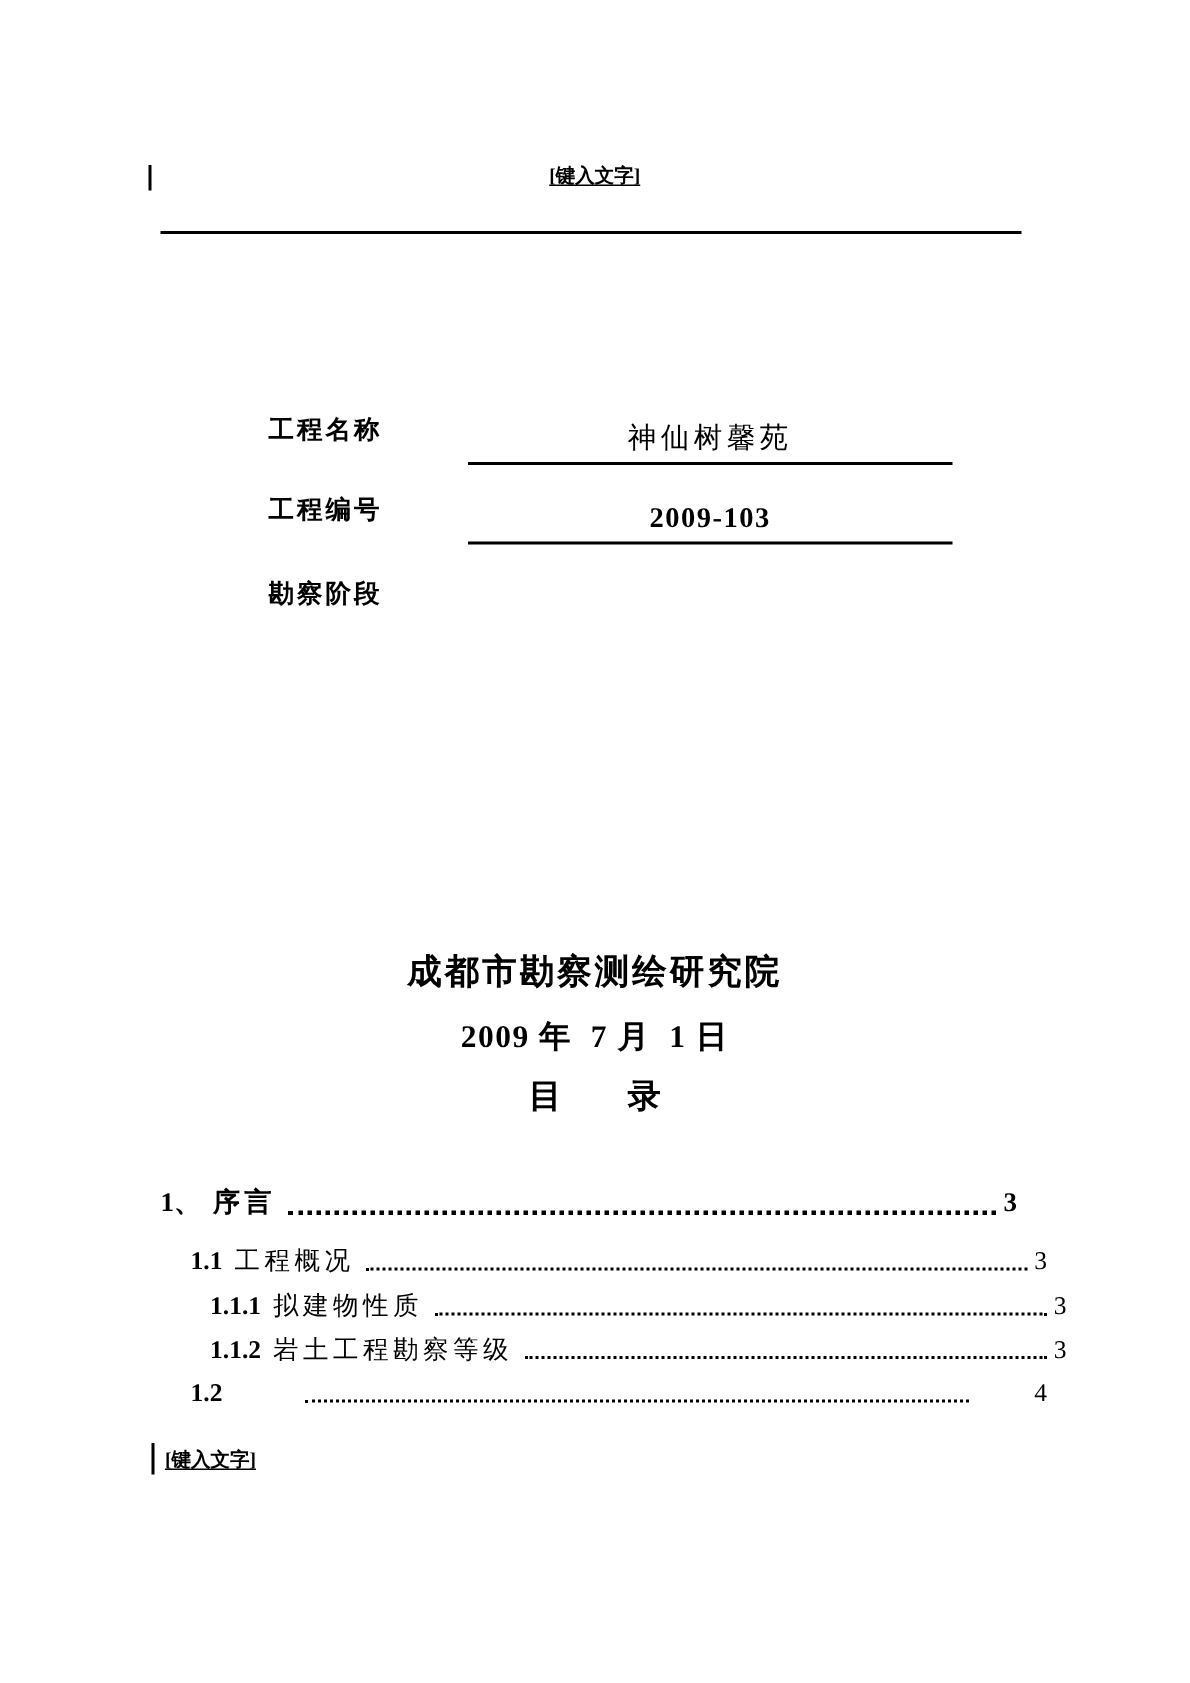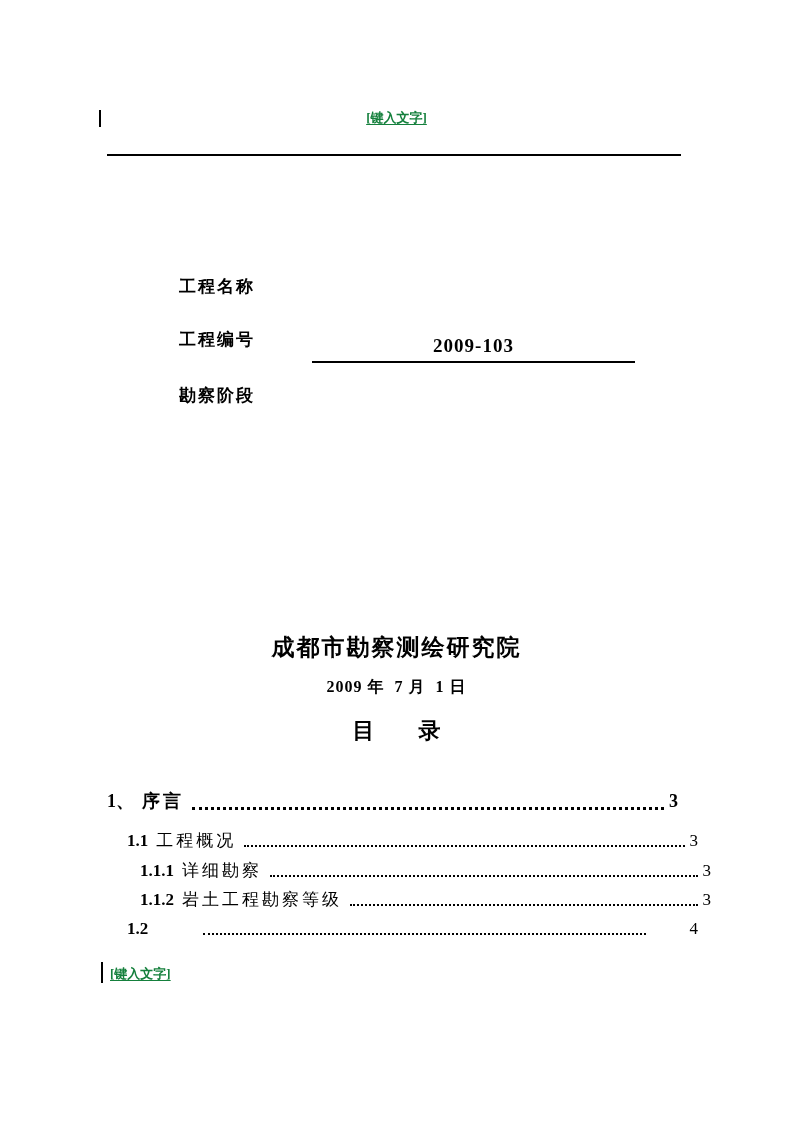--- a/index.html
+++ b/index.html
@@ -20,21 +20,21 @@
   .caret {
     position: absolute;
     width: 2px;
     background: #000000;
   }
   .caret-top { left: 99px; top: 110px; height: 17px; }
   .caret-bottom { left: 101px; top: 962px; height: 21px; }
 
   
   .placeholder {
-    color: #15803d;
+    color: #000000;
     font-size: 13px;
     font-weight: bold;
     text-decoration: underline;
     text-underline-offset: 2px;
     font-family: "Liberation Serif", "DejaVu Serif", serif;
     cursor: pointer;
   }
   .header-line {
     position: absolute;
     top: 108px;
@@ -108,21 +108,21 @@
     font-size: 23px;
     font-weight: bold;
     letter-spacing: 2px;
   }
   .report-date {
     position: absolute;
     top: 677px;
     left: 0;
     width: 100%;
     text-align: center;
-    font-size: 16px;
+    font-size: 21px;
     font-weight: bold;
     letter-spacing: 1px;
     white-space: pre;
   }
   .toc-title {
     position: absolute;
     top: 716px;
     left: 0;
     width: 100%;
     text-align: center;
@@ -175,20 +175,21 @@
 <div class="page">
 
   <div class="caret caret-top"></div>
   <div class="header-line">
     <span class="placeholder">[键入文字]</span>
   </div>
   <div class="header-rule"></div>
 
 
   <div class="field-label fl-1">工程名称</div>
+  <div class="field-value fv-1">神仙树馨苑</div>
 
   <div class="field-label fl-2">工程编号</div>
   <div class="field-value fv-2">2009-103</div>
 
   <div class="field-label fl-3">勘察阶段</div>
 
   <div class="org-name">成都市勘察测绘研究院</div>
   <div class="report-date">2009 年  7 月  1 日</div>
   <div class="toc-title">目　　录</div>
 
@@ -199,21 +200,21 @@
     <span class="pg">3</span>
   </div>
   <div class="toc-entry toc-e2">
     <span class="num">1.1</span>
     <span class="lbl">工程概况</span>
     <span class="leader"></span>
     <span class="pg">3</span>
   </div>
   <div class="toc-entry toc-e3">
     <span class="num">1.1.1</span>
-    <span class="lbl">详细勘察</span>
+    <span class="lbl">拟建物性质</span>
     <span class="leader"></span>
     <span class="pg">3</span>
   </div>
   <div class="toc-entry toc-e4">
     <span class="num">1.1.2</span>
     <span class="lbl">岩土工程勘察等级</span>
     <span class="leader"></span>
     <span class="pg">3</span>
   </div>
   <div class="toc-entry toc-e5">

